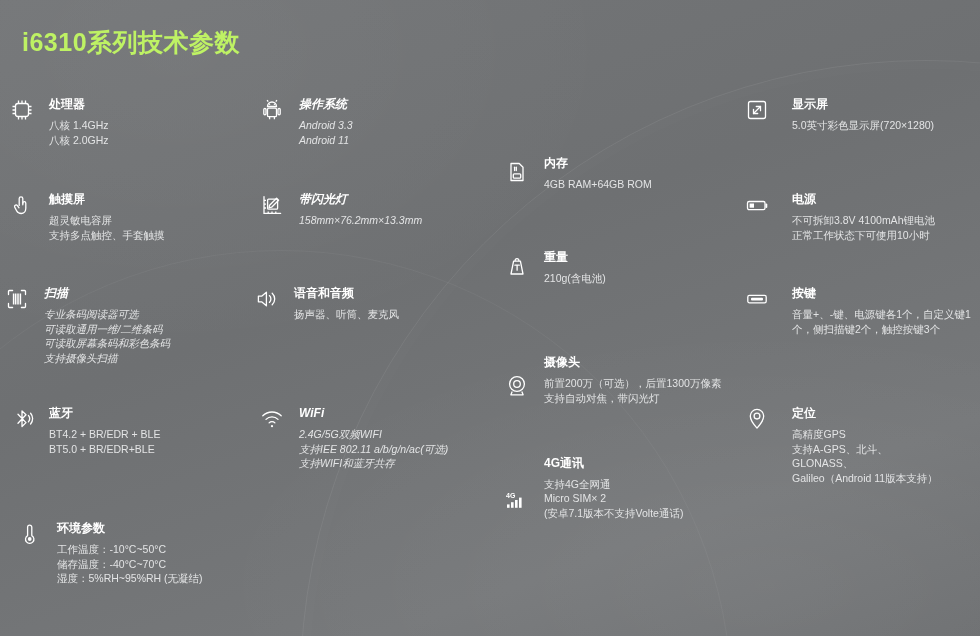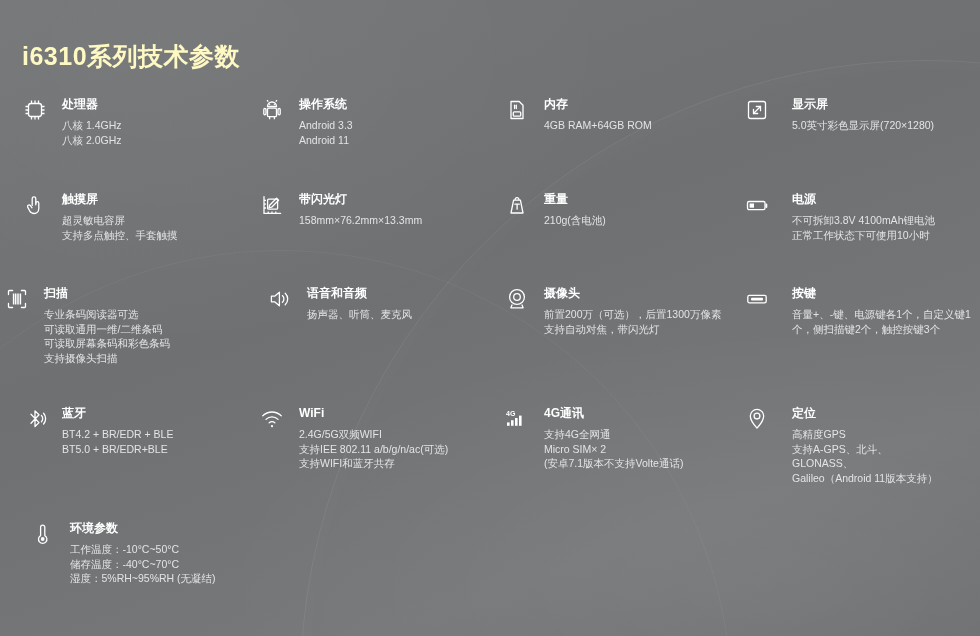--- a/index.html
+++ b/index.html
@@ -51,47 +51,47 @@
 
   .page {
     position: relative;
     width: 980px;
     height: 636px;
   }
 
   .page-title {
     position: absolute;
     left: 22px;
-    top: 40px;
+    top: 26px;
     font-size: 25px;
     font-weight: 700;
     letter-spacing: 0.5px;
-    color: #fef9c3;
+    color: #bef264;
     white-space: nowrap;
   }
 
   .spec-grid {
     position: absolute;
     left: 0;
     top: 96px;
     width: 980px;
   }
   .spec-row {
     display: flex;
     width: 980px;
   }
   .spec-cell {
     display: flex;
     align-items: flex-start;
     box-sizing: border-box;
     padding-right: 8px;
   }
-  .cell-w1 { width: 255px; padding-left: 18px; }
-  .cell-w2 { width: 245px; padding-left: 0px; }
-  .cell-w3 { width: 240px; padding-left: 0px; }
+  .cell-w1 { width: 255px; padding-left: 5px; }
+  .cell-w2 { width: 245px; padding-left: 0px; font-style: italic; }
+  .cell-w3 { width: 240px; padding-left: 0px; align-items: flex-end; }
   .cell-w4 { width: 240px; padding-left: 0px; gap: 8px; }
 
   .spec-icon {
     width: 34px;
     min-width: 34px;
     height: 32px;
     margin-right: 10px;
     display: flex;
     align-items: flex-start;
     justify-content: center;

